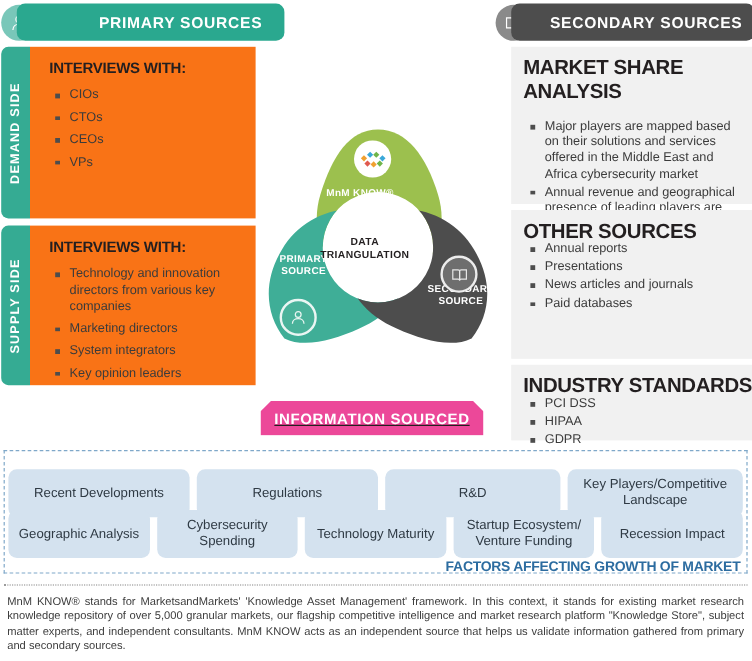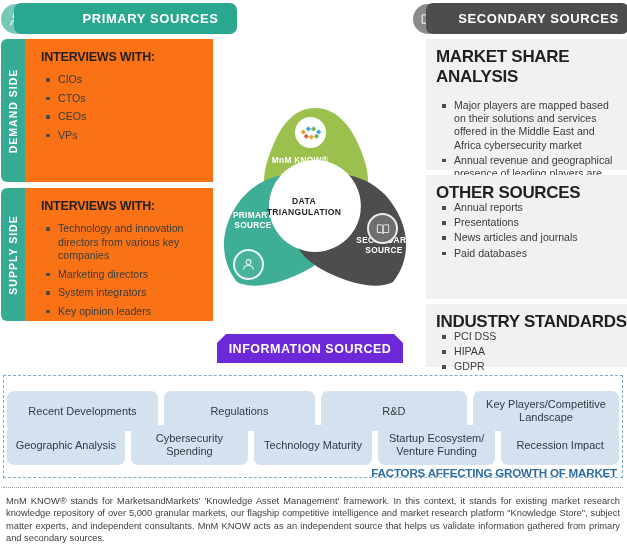--- a/index.html
+++ b/index.html
@@ -101,23 +101,23 @@
     left:266px;top:196px;width:76px;text-align:center;
     font-weight:bold;font-size:8.6px;line-height:11px;color:#231f20;letter-spacing:.3px;
   }
   .node-circle{position:absolute;border-radius:50%;display:flex;align-items:center;justify-content:center;}
   #mnm-circle{left:295px;top:117px;width:31px;height:31px;background:#ffffff;}
   #primary-circle{left:233px;top:249px;width:31px;height:31px;background:#49b29a;border:2px solid #eaf6f3;box-sizing:border-box;}
   #secondary-circle{left:367px;top:213px;width:31px;height:31px;background:#6e6e6e;border:2px solid #ececec;box-sizing:border-box;}
 
   
   #info-banner{
-    left:217px;top:334px;width:186px;height:29px;background:#6d28d9;
+    left:217px;top:334px;width:186px;height:29px;background:#ec4899;
     clip-path:polygon(9px 0,177px 0,186px 9px,186px 29px,0 29px,0 9px);
-    display:flex;align-items:center;justify-content:center;
+    display:flex;align-items:center;justify-content:center;text-decoration:underline;
   }
   #info-banner span{color:#fff;font-weight:bold;font-size:12.5px;letter-spacing:.5px;}
 
   
   #factors-box{
     left:3px;top:375px;width:620px;height:103px;
     border:1.6px dashed #7fa8c9;box-sizing:border-box;background:#ffffff;
   }
   .fgrid{position:absolute;display:flex;gap:6px;}
   #frow1{left:7px;top:381px;width:612px;height:40px;margin-top:10px;}

